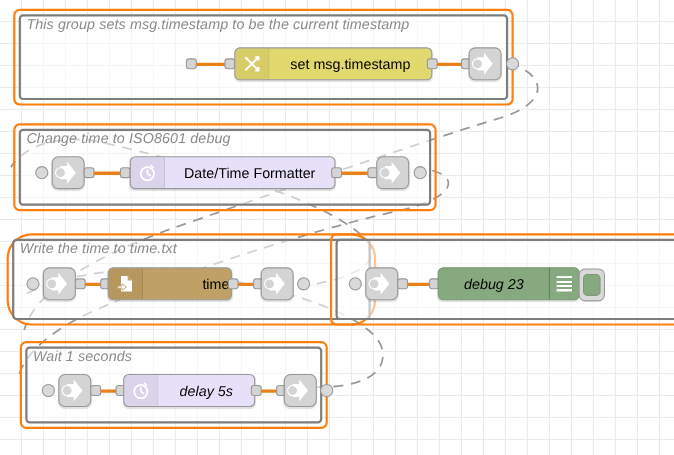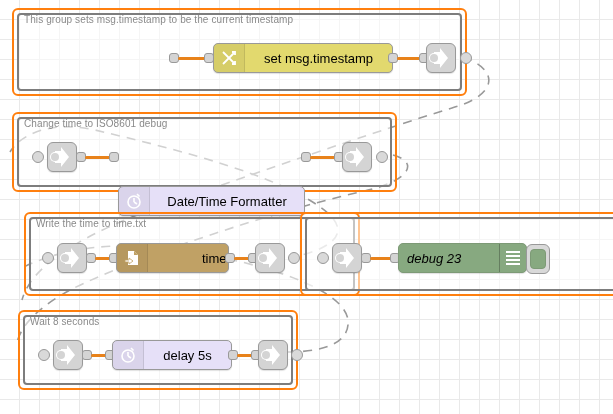--- a/index.html
+++ b/index.html
@@ -29,23 +29,24 @@
   }
   .group-inner{
     position:absolute;left:3px;top:3px;right:3px;bottom:3px;
     border:2px solid #7d7d7d;
     border-radius:4px;
     background:rgba(255,255,255,0.55);
     box-sizing:border-box;
   }
   .group-label{
     position:absolute;left:10px;top:4px;
-    font-size:10px;color:#8a8a8a;
+    font-size:13px;color:#8a8a8a;
     white-space:nowrap;
     letter-spacing:0.1px;
+    font-style:italic;
   }
 
   
   .node{
     position:absolute;
     height:30px;
     border-radius:5px;
     border:1px solid #999999;
     box-sizing:border-box;
     display:flex;align-items:center;
@@ -59,25 +60,25 @@
     border-radius:4px 0 0 4px;
     flex:0 0 30px;
   }
   .node .label{
     flex:1;text-align:center;font-size:13px;color:#000;
     padding:0 8px;white-space:nowrap;overflow:hidden;
   }
 
   .node.inject{background:#a6bbcf;}
   .node.change{background:#e2d96e;}
-  .node.datetime{background:#e6e0f8;margin-top:44px;}
+  .node.datetime{background:#e6e0f8;}
   .node.file{background:#c0a165;gap:46px;}
   .node.delay{background:#e6e0f8;}
   .node.debug{background:#87a980;border-color:#7d9a76;}
-  .node.debug .label{font-style:italic;text-align:left;}
+  .node.debug .label{font-style:italic;text-align:center;}
 
   
   .inject-btn{
     position:absolute;left:-14px;top:2px;
     width:22px;height:26px;
     background:#dcdcdc;border:1px solid #999;
     border-radius:5px;
     display:flex;align-items:center;justify-content:center;
   }
   .inject-btn i{
@@ -211,21 +212,21 @@
     <div class="linknode" style="left:328px;top:28px;">
       <svg class="gl" width="28" height="28" viewBox="0 0 28 28">
         <circle cx="7" cy="14" r="5" fill="#ffffff"></circle>
         <path d="M7 8 h6 v-4 l8 10 l-8 10 v-4 H7 z" fill="#ffffff"></path>
         <circle cx="7" cy="14" r="4" fill="#d4d4d4"></circle>
       </svg>
     </div>
     <div class="enddot" style="left:362px;top:37px;"></div>
   </div>
 
-  <div class="group" style="left:24px;top:212px;width:336px;height:84px;">
+  <div class="group" style="left:6px;top:212px;width:336px;height:84px;border-radius:23px;">
     <div class="group-inner"></div>
     <div class="group-label">Write the time to time.txt</div>
 
     <div class="enddot" style="left:16px;top:38px;"></div>
     <div class="linknode" style="left:31px;top:29px;">
       <svg class="gl" width="28" height="28" viewBox="0 0 28 28">
         <circle cx="7" cy="14" r="5" fill="#ffffff"></circle>
         <path d="M7 8 h6 v-4 l8 10 l-8 10 v-4 H7 z" fill="#ffffff"></path>
         <circle cx="7" cy="14" r="4" fill="#d4d4d4"></circle>
       </svg>
@@ -280,35 +281,35 @@
           <span></span>
         </div>
       <div class="debug-btn">
         <i></i>
       </div>
     </div>
   </div>
 
   <div class="group" style="left:18px;top:310px;width:280px;height:80px;">
     <div class="group-inner"></div>
-    <div class="group-label">Wait 8 seconds</div>
+    <div class="group-label">Wait 1 seconds</div>
 
     <div class="enddot" style="left:18px;top:37px;"></div>
     <div class="linknode" style="left:33px;top:28px;">
       <svg class="gl" width="28" height="28" viewBox="0 0 28 28">
         <circle cx="7" cy="14" r="5" fill="#ffffff"></circle>
         <path d="M7 8 h6 v-4 l8 10 l-8 10 v-4 H7 z" fill="#ffffff"></path>
         <circle cx="7" cy="14" r="4" fill="#d4d4d4"></circle>
       </svg>
     </div>
     <div class="port" style="left:62px;top:38px;"></div>
     <div class="wire" style="left:71px;top:42px;width:16px;"></div>
 
     <div class="port" style="left:85px;top:38px;"></div>
-    <div class="node delay" style="left:92px;top:28px;width:120px;">
+    <div class="node delay" style="left:92px;top:28px;width:120px;font-style:italic;">
       <div class="icon-box">
         <svg class="gl" width="18" height="18" viewBox="0 0 18 18" stroke="#ffffff" stroke-width="1.6" fill="none">
           <circle cx="9" cy="10" r="6"></circle>
           <path d="M9 10 V6"></path>
           <path d="M9 10 l3 2"></path>
           <path d="M12 2 l2.5 2.5"></path>
         </svg>
       </div>
       <div class="label">delay 5s</div>
     </div>

